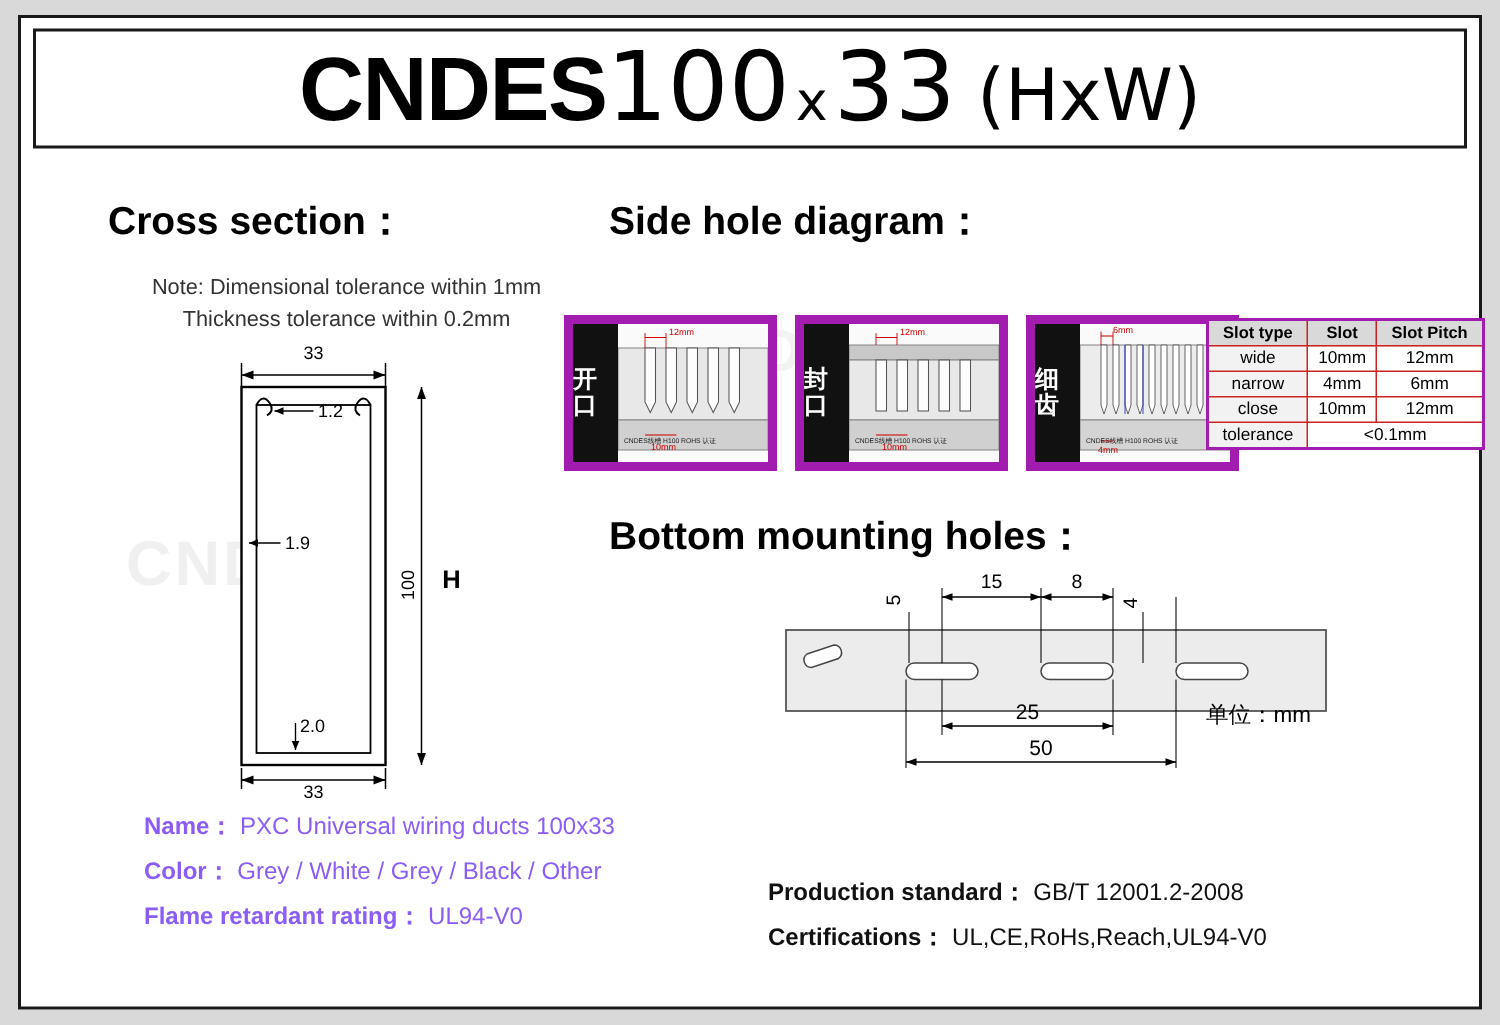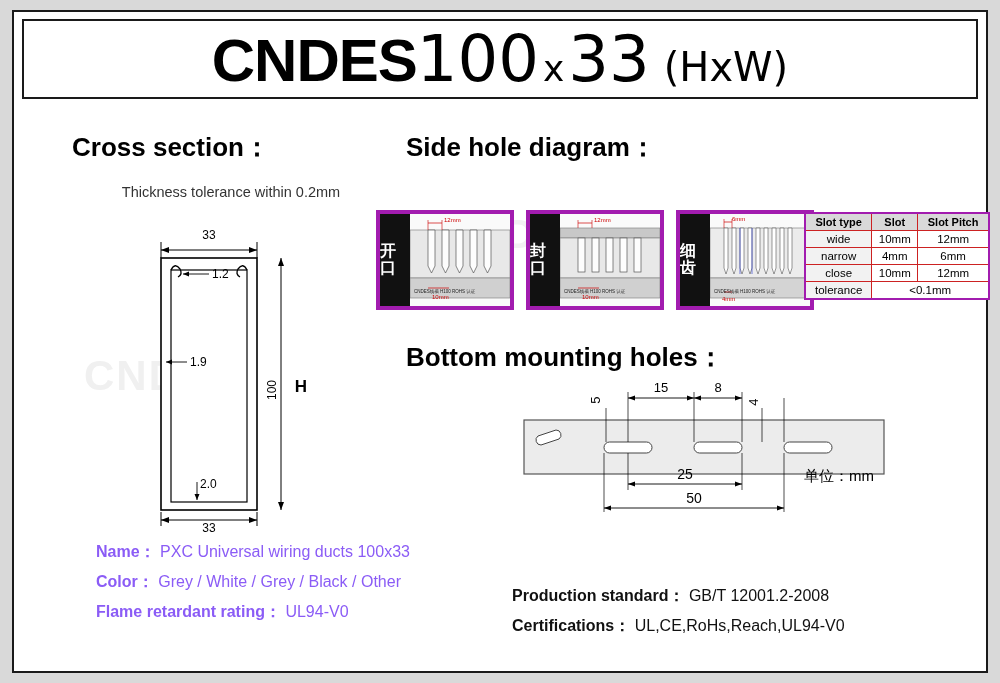--- a/index.html
+++ b/index.html
@@ -53,21 +53,21 @@
     color: #000;
     font-family: "DejaVu Sans", sans-serif;
   }
   .t-x {
     font-size: 36px;
     color: #000;
     padding: 0 4px;
     font-family: "DejaVu Sans", sans-serif;
   }
   .t-hw {
-    font-size: 40px;
+    font-size: 48px;
     color: #000;
     margin-left: 14px;
     font-family: "DejaVu Sans", sans-serif;
   }
   
   .heading {
     position: absolute;
     font-size: 26px;
     font-weight: bold;
     color: #000;
@@ -118,21 +118,21 @@
   .side-panels {
     position: absolute;
     left: 362px;
     top: 198px;
     display: flex;
     gap: 12px;
   }
   .side-panel {
     width: 130px;
     height: 92px;
-    border: 4px solid #a21caf;
+    border: 6px solid #a21caf;
     background: #ef4444;
     position: relative;
     overflow: hidden;
   }
   .panel-tag {
     position: absolute;
     left: 0; top: 0;
     width: 30px; height: 92px;
     background: #111;
     color: #fff;
@@ -246,20 +246,21 @@
 
   <div class="wm" id="wm-left">CNDES</div>
   <div class="wm" id="wm-mid">CNDES</div>
   <div class="wm" id="wm-bottom">CNDES</div>
 
   <div class="heading" id="h-cross">Cross section：</div>
   <div class="heading" id="h-side">Side hole diagram：</div>
   <div class="heading" id="h-bottom">Bottom mounting holes：</div>
 
   <div class="note">
+    <div>Note: Dimensional tolerance within 1mm</div>
     <div>Thickness tolerance within 0.2mm</div>
   </div>
 
   <svg id="cross-drawing" viewBox="0 0 230 320">
 
     <line x1="52" y1="30" x2="52" y2="46" stroke="#000" stroke-width="1"></line>
     <line x1="148" y1="30" x2="148" y2="46" stroke="#000" stroke-width="1"></line>
     <line x1="52" y1="38" x2="148" y2="38" stroke="#000" stroke-width="1"></line>
     <polygon points="52,38 60,35 60,41" fill="#000"></polygon>
     <polygon points="148,38 140,35 140,41" fill="#000"></polygon>

